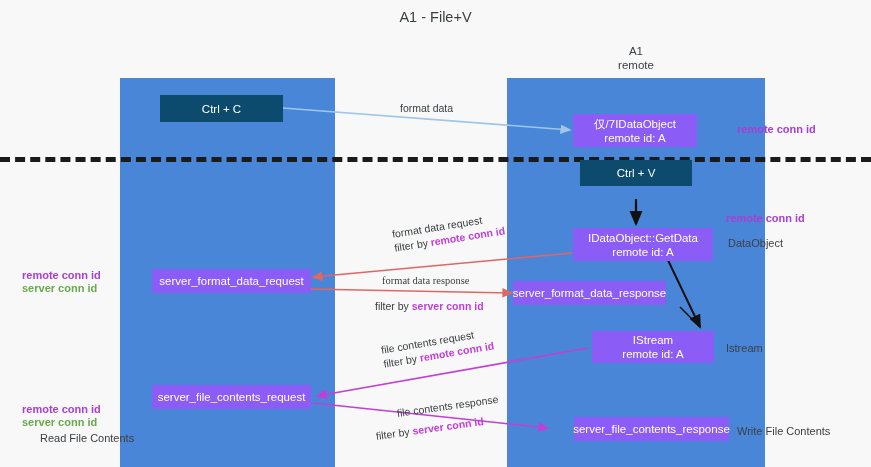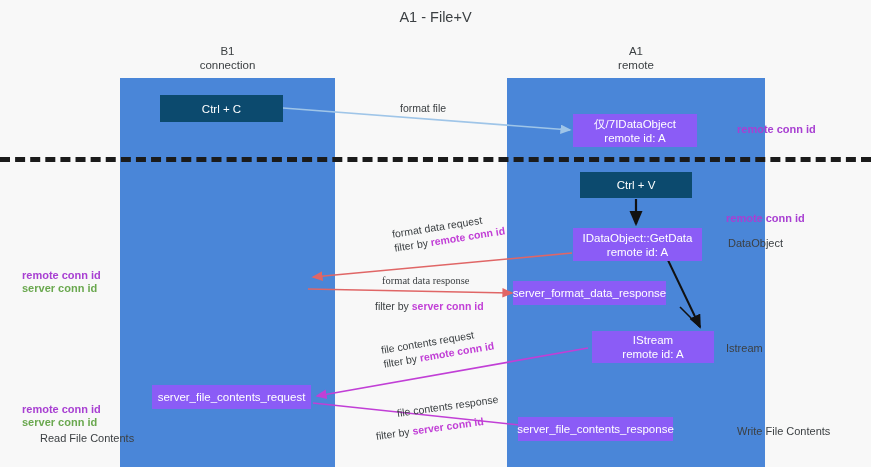--- a/index.html
+++ b/index.html
@@ -101,24 +101,20 @@
 </style>
 </head>
 <body>
 
 <div id="canvas">
 
   <div class="title">
     <div>A1 - File+V</div>
   </div>
 
-  <div class="lane-head lane-head-b1">
-    <div>B1</div>
-    <div>connection</div>
-  </div>
   <div class="lane-head lane-head-a1">
     <div>A1</div>
     <div>remote</div>
   </div>
 
   <div class="lane lane-b1"></div>
   <div class="lane lane-a1"></div>
 
   <svg class="arrows" viewBox="0 0 871 467">
     <defs>
@@ -159,32 +155,35 @@
     <span>Ctrl + C</span>
   </div>
 
   <div class="box box-orange" style="left:573px; top:114px; width:124px; height:33px;">
     <span>仅/7IDataObject</span>
     <span>remote id: A</span>
   </div>
 
   <div class="side-label purple" style="left:737px; top:122px;">remote conn id</div>
 
-  <div class="box box-green" style="left:580px; top:172px; width:112px; height:26px;">
+  <div class="box box-green" style="left:580px; top:160px; width:112px; height:26px;">
     <span>Ctrl + V</span>
   </div>
 
-  <div class="box box-orange" style="left:573px; top:228px; width:129px; height:33px;">
+  <div class="box box-orange" style="left:573px; top:228px; width:140px; height:33px;">
     <span>IDataObject::GetData</span>
     <span>remote id: A</span>
   </div>
 
   <div class="side-label purple" style="left:726px; top:211px;">remote conn id</div>
   <div class="side-label" style="left:720px; top:236px;margin-left:8px;">DataObject</div>
 
+  <div class="box box-orange" style="left:152px; top:269px; width:159px; height:24px;">
+    <span>server_format_data_request</span>
+  </div>
 
   <div class="box box-orange" style="left:513px; top:281px; width:153px; height:24px;">
     <span>server_format_data_response</span>
   </div>
 
   <div class="side-label purple" style="left:22px; top:268px;">remote conn id</div>
   <div class="side-label green-txt" style="left:22px; top:281px;">server conn id</div>
 
   <div class="box box-orange" style="left:592px; top:331px; width:122px; height:32px;">
     <span>IStream</span>
@@ -194,27 +193,27 @@
   <div class="side-label" style="left:726px; top:341px;">Istream</div>
 
   <div class="box box-orange" style="left:152px; top:385px; width:159px; height:24px;">
     <span>server_file_contents_request</span>
   </div>
 
   <div class="side-label" style="left:40px; top:384px;margin-top:47px;">Read File Contents</div>
   <div class="side-label purple" style="left:22px; top:402px;">remote conn id</div>
   <div class="side-label green-txt" style="left:22px; top:415px;">server conn id</div>
 
-  <div class="box box-orange" style="left:518px; top:417px; width:155px; height:24px;">
+  <div class="box box-orange" style="left:574px; top:417px; width:155px; height:24px;">
     <span>server_file_contents_response</span>
   </div>
 
   <div class="side-label" style="left:737px; top:424px;">Write File Contents</div>
 
-  <div class="edge-label" style="left:400px; top:101px;">format file</div>
+  <div class="edge-label" style="left:400px; top:101px;">format data</div>
 
   <div class="edge-label rot-a" style="left:391px; top:227px;">
     <div>format data request</div>
     <div><span>filter by </span><span class="hl-purple">remote conn id</span></div>
   </div>
 
   <div class="edge-label" style="left:382px; top:274px;font-family:Liberation Serif, serif;">
     <div>format data response</div>
   </div>
   <div class="edge-label" style="left:375px; top:299px;">

